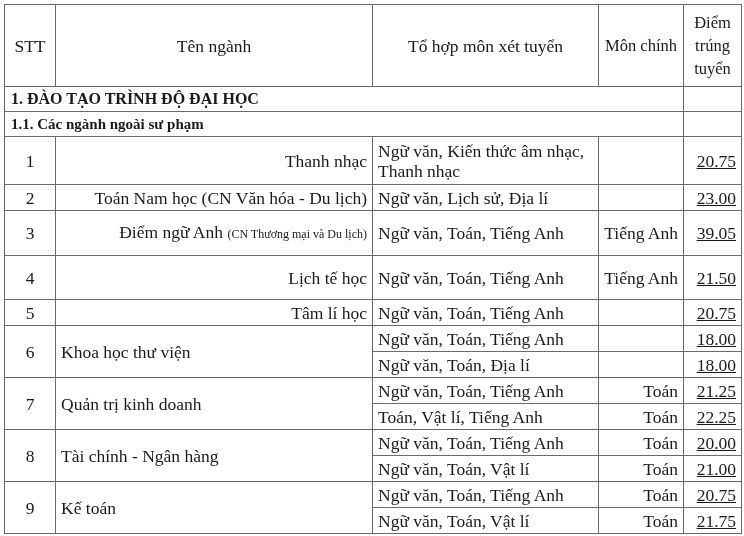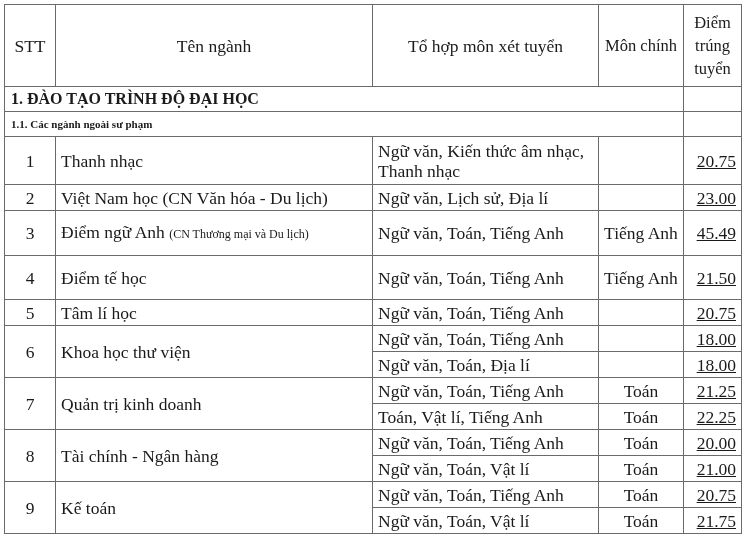--- a/index.html
+++ b/index.html
@@ -41,27 +41,27 @@
   tr.hdr { height: 82px; }
   tr.hdr th { text-align: center; }
   tr.hdr th.small { font-size: 16.5px; line-height: 23px; padding: 0 2px; margin-top: 41px; }
 
   tr.sec { height: 25px; }
   tr.sec td.sec-label {
     font-weight: bold;
     font-size: 16px;
     padding-left: 6px;
   }
-  tr.sub td.sec-label { font-size: 11px; }
+  tr.sub td.sec-label { font-size: 15px; }
 
   td.stt { text-align: center; vertical-align: top; padding-top: 2px; }
   td.stt.mid { vertical-align: middle; padding-top: 0; }
   td.name { vertical-align: top; padding-top: 2px; }
-  td.name.mid { vertical-align: middle; padding-top: 0; }
-  td.main { text-align: center; line-height: 18px; }
+  td.name.mid { vertical-align: middle; padding-top: 0; text-align: right; }
+  td.main { text-align: right; line-height: 18px; }
   td.score { text-align: right; padding-right: 4px; text-decoration: underline; }
   span.note { font-size: 12px; }
 
   tr.r-tall { height: 48px; }
   tr.r-mid { height: 45px; }
   tr.r-44 { height: 44px; }
   tr.r-norm { height: 26px; }
 </style>
 </head>
 <body>
@@ -94,37 +94,37 @@
   <tr class="r-tall">
     <td class="stt mid">1</td>
     <td class="name mid">Thanh nhạc</td>
     <td>Ngữ văn, Kiến thức âm nhạc, Thanh nhạc</td>
     <td class="main"></td>
     <td class="score">20.75</td>
   </tr>
 
   <tr class="r-norm">
     <td class="stt mid">2</td>
-    <td class="name mid">Việt Nam học (CN Văn hóa - Du lịch)</td>
+    <td class="name mid">Toán Nam học (CN Văn hóa - Du lịch)</td>
     <td>Ngữ văn, Lịch sử, Địa lí</td>
     <td class="main"></td>
     <td class="score">23.00</td>
   </tr>
 
   <tr class="r-mid">
     <td class="stt mid">3</td>
     <td class="name mid"><span>Điểm ngữ Anh</span> <span class="note">(CN Thương mại và Du lịch)</span></td>
     <td>Ngữ văn, Toán, Tiếng Anh</td>
     <td class="main">Tiếng Anh</td>
-    <td class="score">45.49</td>
+    <td class="score">39.05</td>
   </tr>
 
   <tr class="r-44">
     <td class="stt mid">4</td>
-    <td class="name mid">Điểm tế học</td>
+    <td class="name mid">Lịch tế học</td>
     <td>Ngữ văn, Toán, Tiếng Anh</td>
     <td class="main">Tiếng Anh</td>
     <td class="score">21.50</td>
   </tr>
 
   <tr class="r-norm">
     <td class="stt mid">5</td>
     <td class="name mid">Tâm lí học</td>
     <td>Ngữ văn, Toán, Tiếng Anh</td>
     <td class="main"></td>

